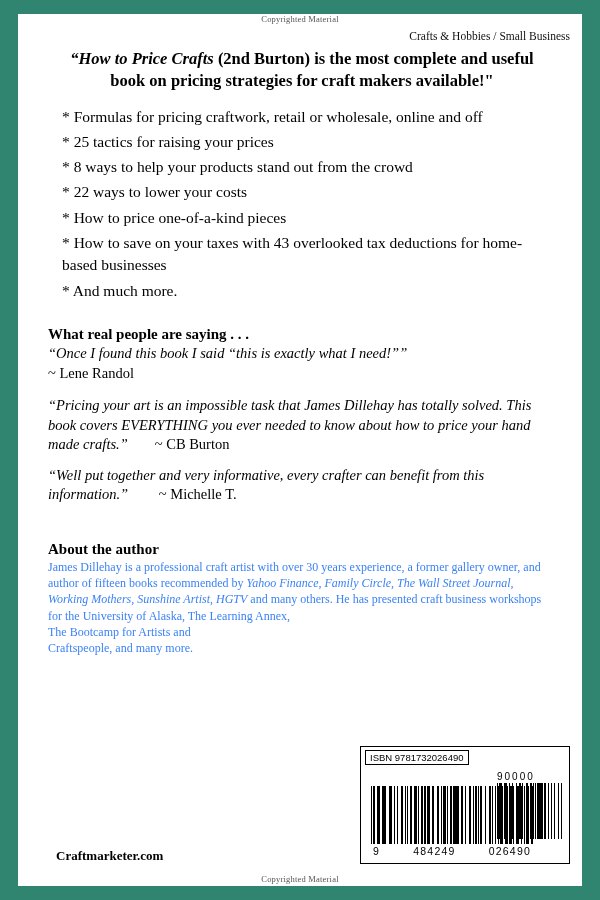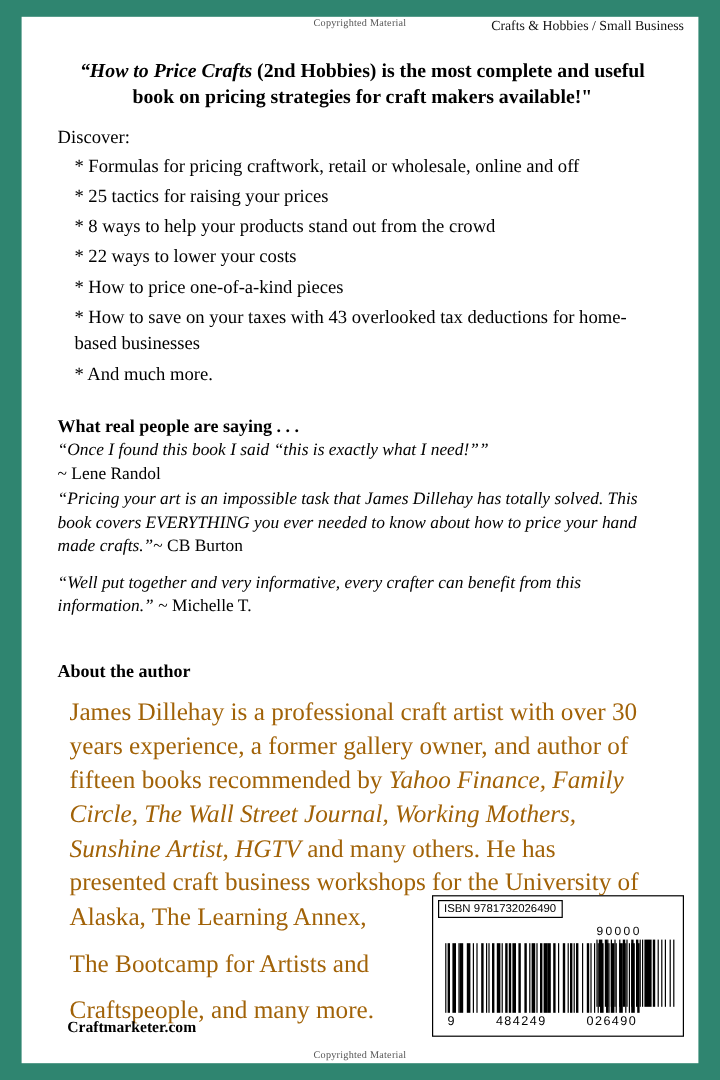--- a/index.html
+++ b/index.html
@@ -46,21 +46,21 @@
     left: 0;
     width: 100%;
     text-align: center;
     font-size: 8.5px;
     color: #555;
     font-family: "Liberation Serif", serif;
     letter-spacing: 0.2px;
   }
   .category {
     position: absolute;
-    top: 2px;
+    top: 16px;
     right: 12px;
     font-size: 11.5px;
     color: #111;
     font-family: "Liberation Serif", serif;
   }
   .content {
     position: absolute;
     left: 30px;
     top: 34px;
     width: 508px;
@@ -105,31 +105,32 @@
   }
   .quote {
     font-size: 14.5px;
     font-style: italic;
     line-height: 1.33;
     color: #000;
     margin: 0 0 2px 0;
   }
   .quote .attrib {
     font-style: normal;
+    margin-left: 27px;
   }
   .attrib-line {
     font-size: 14.5px;
     color: #000;
-    margin: 0 0 3px 0;
+    margin: 0 0 14px 0;
   }
   .author-body {
-    font-size: 21px;
+    font-size: 12px;
     line-height: 1.36;
-    color: #a16207;
-    margin: 10px;
+    color: #3b82f6;
+    margin: 0;
   }
   .author-body .ital {
     font-style: italic;
   }
   .site {
     position: absolute;
     left: 38px;
     bottom: 22px;
     font-size: 13px;
     font-weight: bold;
@@ -202,25 +203,24 @@
 <div class="cover">
   <div class="page">
 
     <div class="cm-top">Copyrighted Material</div>
     <div class="category">Crafts &amp; Hobbies / Small Business</div>
 
     <div class="content">
 
       <p class="headline">
         <span class="ital">“How to Price Crafts</span>
-        <span class="reg">(2nd Hobbies)</span>
+        <span class="reg">(2nd Burton)</span>
         <span class="reg">is the most complete and useful book on pricing strategies for craft makers available!"</span>
       </p>
 
-      <p class="discover-label">Discover:</p>
       <ul class="bullets">
         <li>* Formulas for pricing craftwork, retail or wholesale, online and off</li>
         <li>* 25 tactics for raising your prices</li>
         <li>* 8 ways to help your products stand out from the crowd</li>
         <li>* 22 ways to lower your costs</li>
         <li>* How to price one-of-a-kind pieces</li>
         <li>* How to save on your taxes with 43 overlooked tax deductions for home-based businesses</li>
         <li>* And much more.</li>
       </ul>
 

